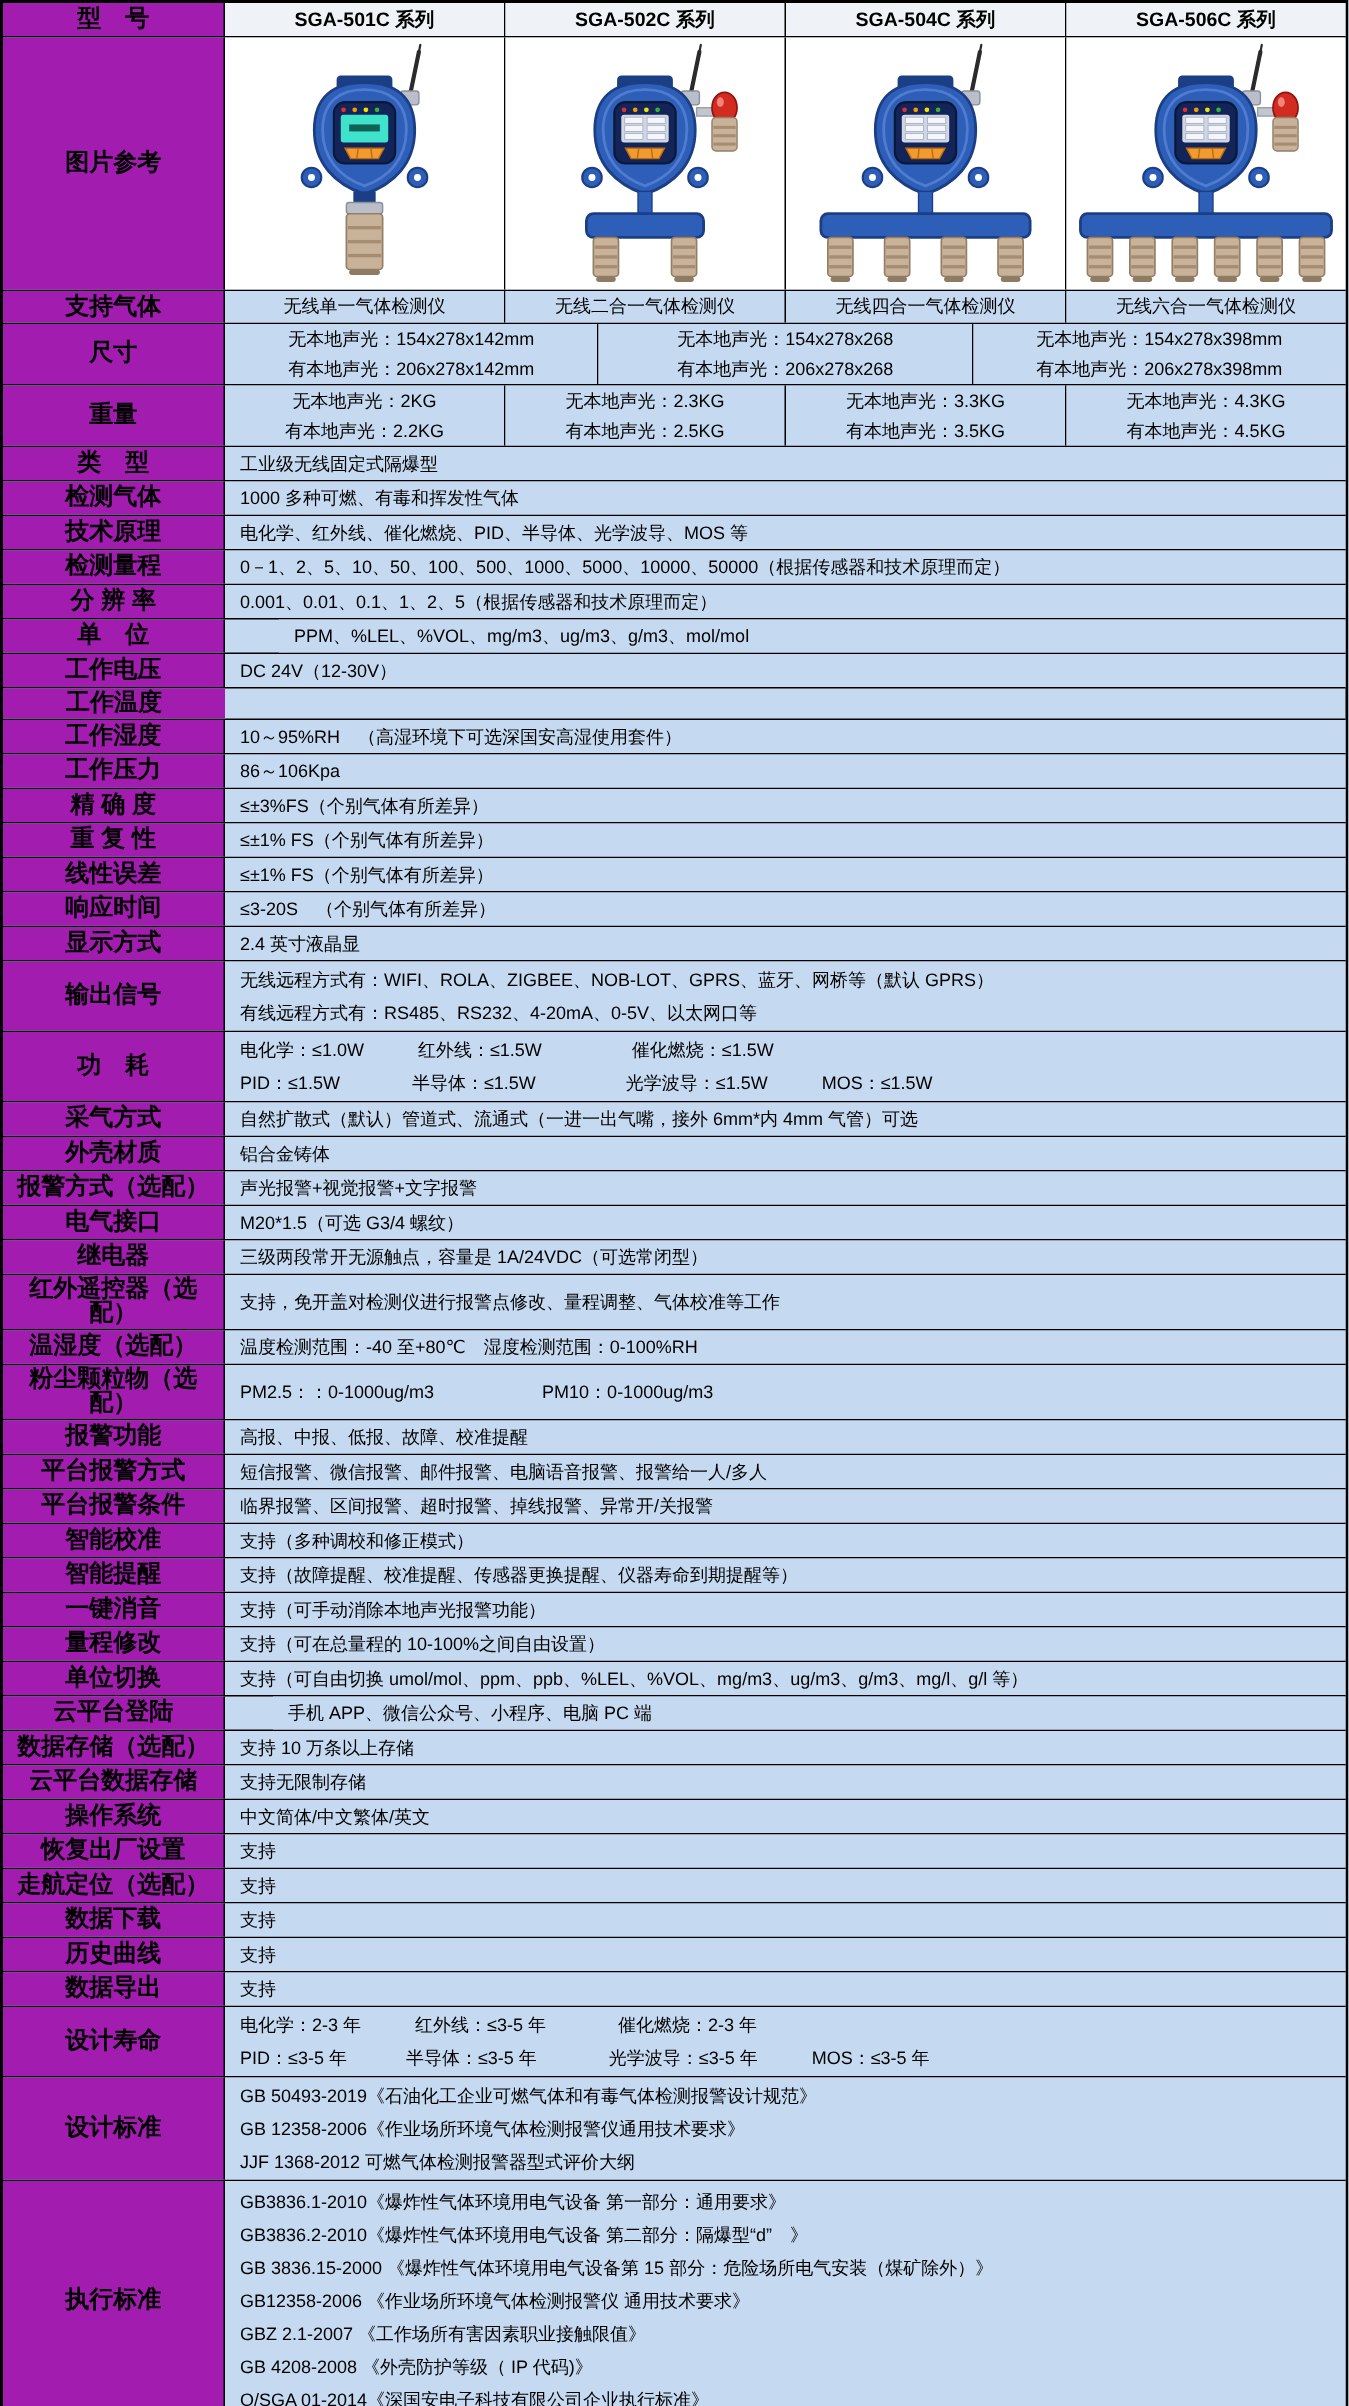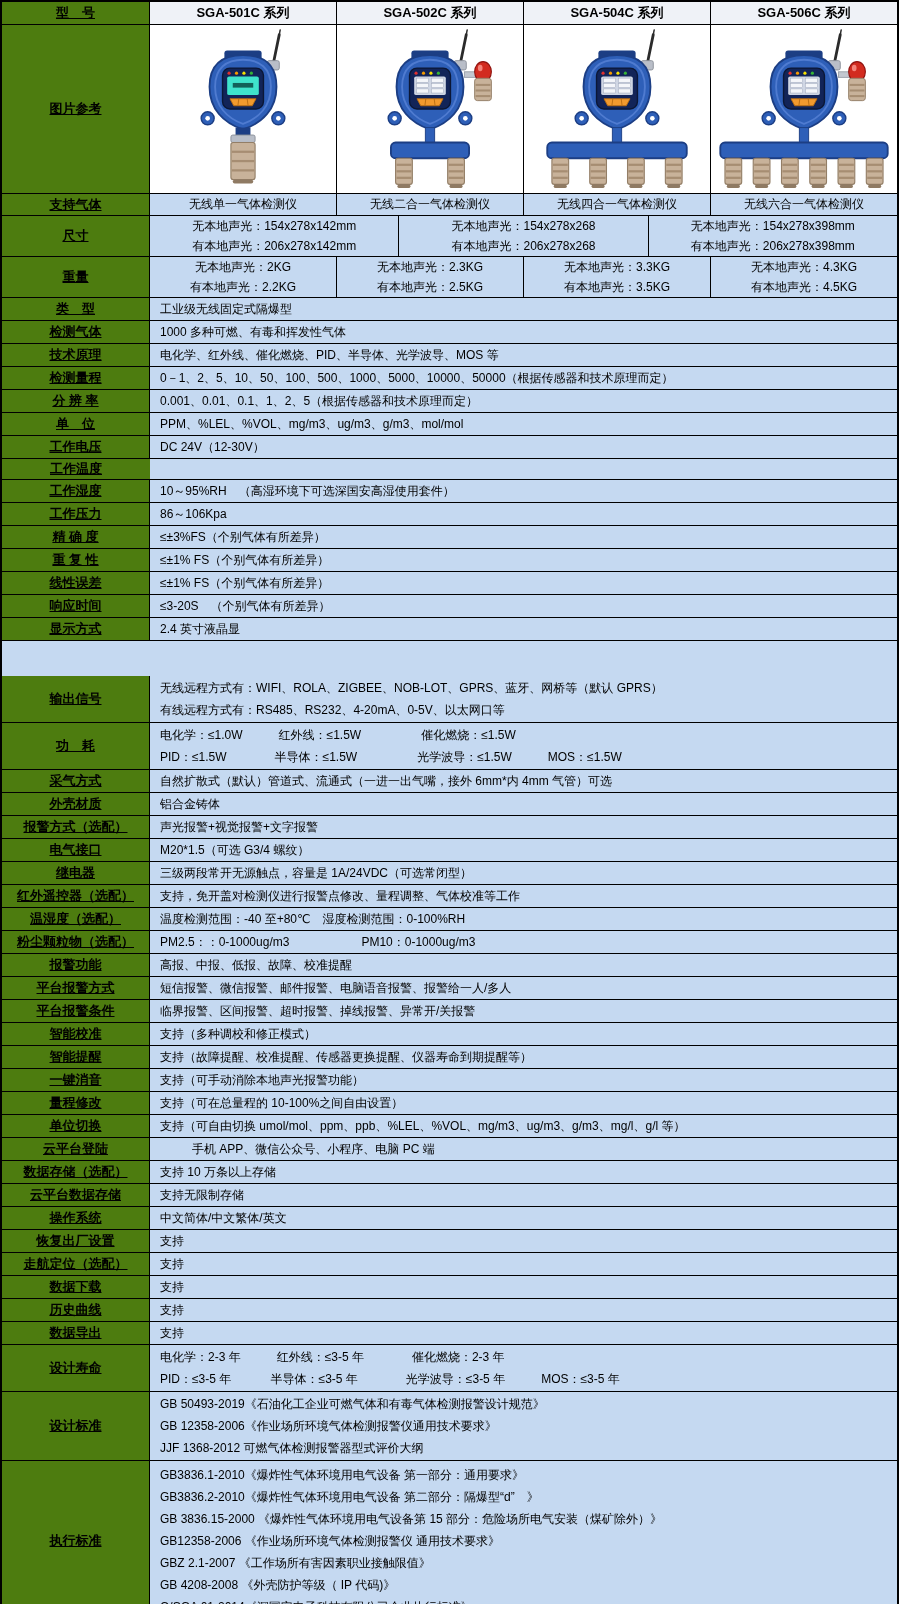--- a/index.html
+++ b/index.html
@@ -17,30 +17,29 @@
     display: flex;
     align-items: stretch;
     border-bottom: 1px solid #000;
   }
   .row:last-child { border-bottom: none; }
   .cell { border-right: 1px solid #000; }
   .cell:last-child { border-right: none; }
   .label-cell {
     flex: 0 0 148px;
     width: 148px;
-    background: #4d7c0f;
+    background: #a21caf;
     display: flex;
     align-items: center;
     justify-content: center;
     text-align: center;
     font-weight: bold;
-    font-size: 13px;
+    font-size: 16px;
     padding: 2px 4px;
     line-height: 16px;
-    text-decoration: underline;
   }
   .model-cell {
     flex: 1 1 0;
     background: #EFF2F7;
     display: flex;
     align-items: center;
     justify-content: center;
     font-weight: bold;
     font-size: 13px;
   }
@@ -365,21 +364,21 @@
       <div class="cell value-cell">
         <div class="line">0－1、2、5、10、50、100、500、1000、5000、10000、50000（根据传感器和技术原理而定）</div>
       </div>
     </div>
     <div class="row spec-row" style="min-height: 21px;">
       <div class="cell label-cell">分 辨 率</div>
       <div class="cell value-cell">
         <div class="line">0.001、0.01、0.1、1、2、5（根据传感器和技术原理而定）</div>
       </div>
     </div>
-    <div class="row spec-row" style="min-height: 21px;">
+    <div class="row spec-row" style="min-height: 21px; gap: 36px;">
       <div class="cell label-cell">单　位</div>
       <div class="cell value-cell">
         <div class="line">PPM、%LEL、%VOL、mg/m3、ug/m3、g/m3、mol/mol</div>
       </div>
     </div>
     <div class="row spec-row" style="min-height: 21px;">
       <div class="cell label-cell">工作电压</div>
       <div class="cell value-cell">
         <div class="line">DC 24V（12-30V）</div>
       </div>
@@ -422,21 +421,21 @@
       <div class="cell value-cell">
         <div class="line">≤3-20S　（个别气体有所差异）</div>
       </div>
     </div>
     <div class="row spec-row" style="min-height: 21px;">
       <div class="cell label-cell">显示方式</div>
       <div class="cell value-cell">
         <div class="line">2.4 英寸液晶显</div>
       </div>
     </div>
-    <div class="row spec-row" style="min-height: 46px; margin-top: 35px;">
+    <div class="row spec-row" style="min-height: 46px;">
       <div class="cell label-cell">输出信号</div>
       <div class="cell value-cell">
         <div class="line ml">无线远程方式有：WIFI、ROLA、ZIGBEE、NOB-LOT、GPRS、蓝牙、网桥等（默认 GPRS）</div>
         <div class="line ml">有线远程方式有：RS485、RS232、4-20mA、0-5V、以太网口等</div>
       </div>
     </div>
     <div class="row spec-row" style="min-height: 46px;">
       <div class="cell label-cell">功　耗</div>
       <div class="cell value-cell">
         <div class="line ml">电化学：≤1.0W　　　红外线：≤1.5W　　　　　催化燃烧：≤1.5W</div>

